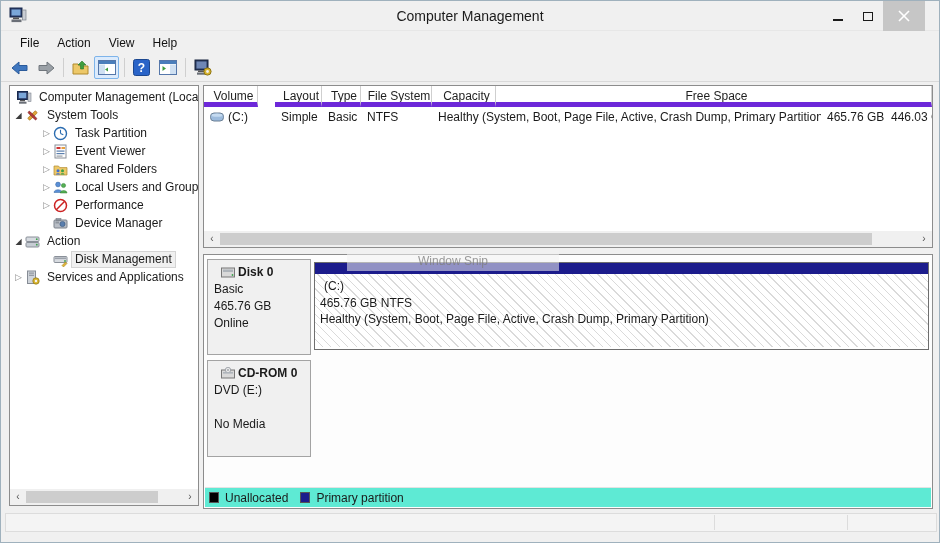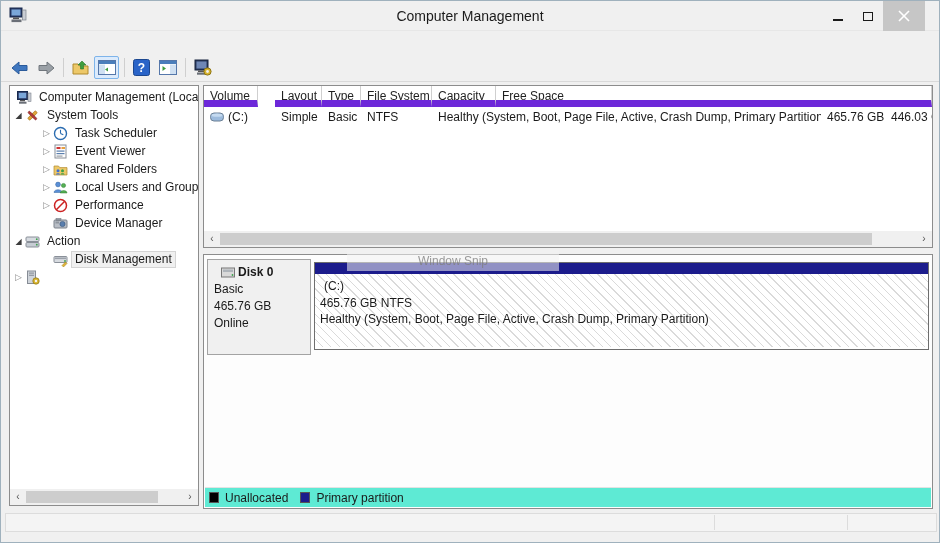--- a/index.html
+++ b/index.html
@@ -44,21 +44,21 @@
   .ticon { width:15px; height:15px; margin:0 3px 0 1px; flex:0 0 15px; }
   .tlabel { padding-left:2px; }
 
   
   .hscroll { position:absolute; left:0; right:0; bottom:0; height:16px; background:#f0f0f0; display:flex; align-items:center; }
   .harrow { width:16px; text-align:center; font-size:10px; color:#555; line-height:16px; }
   .hthumb { height:12px; background:#cdcdcd; }
 
   
   .vl-header { display:flex; height:21px; }
-  .vl-header .hc { border-right:1px solid #cfcfcf; border-bottom:7px solid #6d28d9; padding:0 0 0 6px; line-height:20px; color:#1f1f1f; overflow:hidden; white-space:nowrap; }
+  .vl-header .hc { border-right:1px solid #cfcfcf; border-bottom:5px solid #6d28d9; padding:0 0 0 6px; line-height:20px; color:#1f1f1f; overflow:hidden; white-space:nowrap;text-align:center; }
   .vl-row { display:flex; height:19px; align-items:center; }
   .vl-row .rc { padding-left:6px; white-space:nowrap; overflow:hidden; }
   .c-volume{ width:54px; flex:0 0 54px; } .c-layout{ width:47px; flex:0 0 47px;margin-left:17px; }
   .c-type{ width:39px; flex:0 0 39px; } .c-fs{ width:71px; flex:0 0 71px; }
   .c-status{ width:389px; flex:0 0 389px; } .c-cap{ width:64px; flex:0 0 64px; }
   .c-free{ flex:1; }
   .vol-cell { display:flex; align-items:center; gap:4px; }
   .top-hscroll { position:absolute; left:0; right:0; bottom:0; height:16px; background:#f0f0f0; display:flex; align-items:center; }
 
   
@@ -115,20 +115,26 @@
         </div>
       <div class="ctl ctl-close">
         <svg width="12" height="12" viewBox="0 0 12 12">
           <line x1="1" y1="1" x2="11" y2="11" stroke="#ffffff" stroke-width="1.6"></line>
           <line x1="11" y1="1" x2="1" y2="11" stroke="#ffffff" stroke-width="1.6"></line>
         </svg>
       </div>
     </div>
   </div>
 
+  <div class="menubar">
+    <div class="menu-item">File</div>
+    <div class="menu-item">Action</div>
+    <div class="menu-item">View</div>
+    <div class="menu-item">Help</div>
+  </div>
 
   <div class="toolbar">
     <div class="tbtn">
       <svg width="18" height="14" viewBox="0 0 18 14">
         <path d="M8 1 L8 4.5 L16 4.5 L16 9.5 L8 9.5 L8 13 L1 7 Z" fill="#3f77bf" stroke="#2a5a9a"></path>
       </svg>
     </div>
     <div class="tbtn">
       <svg width="18" height="14" viewBox="0 0 18 14">
         <path d="M10 1 L10 4.5 L2 4.5 L2 9.5 L10 9.5 L10 13 L17 7 Z" fill="#9aa0a6" stroke="#70767c"></path>
@@ -211,21 +217,21 @@
       <div class="trow lvl2">
         <span class="exp">▷</span>
         <div class="ticon">
           <svg width="15" height="15" viewBox="0 0 15 15">
             <circle cx="7.5" cy="7.5" r="6" fill="#ffffff" stroke="#2b6cb0" stroke-width="1.4"></circle>
             <line x1="7.5" y1="7.5" x2="7.5" y2="3.8" stroke="#2b6cb0" stroke-width="1.1"></line>
             <line x1="7.5" y1="7.5" x2="10.3" y2="8.8" stroke="#2b6cb0" stroke-width="1.1"></line>
           </svg>
         </div>
         <div class="inner">
-            <span class="tlabel">Task Scheduler</span>
+            <span class="tlabel">Task Partition</span>
           </div>
       </div>
 
       <div class="trow lvl2">
         <span class="exp">▷</span>
         <div class="ticon">
           <svg width="15" height="15" viewBox="0 0 15 15">
             <rect x="2" y="1" width="11" height="13" fill="#fdfdfd" stroke="#8a8f98"></rect>
             <rect x="3.5" y="3" width="4" height="2" fill="#c33"></rect>
             <rect x="8.5" y="3" width="3.5" height="2" fill="#e8a03c"></rect>
@@ -332,20 +338,23 @@
         <span class="exp">▷</span>
         <div class="ticon">
           <svg width="15" height="15" viewBox="0 0 15 15">
             <rect x="2.5" y="1" width="8" height="12.5" fill="#cfd4da" stroke="#868c95"></rect>
             <rect x="4" y="2.5" width="5" height="1.2" fill="#8f959e"></rect>
             <rect x="4" y="4.7" width="5" height="1.2" fill="#8f959e"></rect>
             <circle cx="11" cy="11" r="3.2" fill="#d8b430" stroke="#8e7410" stroke-width="0.7"></circle>
             <circle cx="11" cy="11" r="1.2" fill="#f4f4f4"></circle>
           </svg>
         </div>
+        <div class="inner">
+            <span class="tlabel">Services and Applications</span>
+          </div>
       </div>
 
     </div>
     <div class="hscroll">
       <div class="harrow">‹</div>
       <div class="hthumb" style="width:132px;"></div>
       <div class="harrow" style="margin-left:auto;">›</div>
     </div>
   </div>
 
@@ -399,20 +408,36 @@
       <div class="part-box" style="height:88px;">
         <div class="part-band" style="background-color: rgb(28, 28, 140);"></div>
         <div class="part-body">
           <div class="pt1">(C:)</div>
           <div class="pt2">465.76 GB NTFS</div>
           <div class="pt3">Healthy (System, Boot, Page File, Active, Crash Dump, Primary Partition)</div>
         </div>
       </div>
     </div>
 
+    <div class="disk-row" style="top:105px; height:97px;">
+      <div class="disk-label">
+        <div class="disk-title">
+          <svg width="14" height="12" viewBox="0 0 14 12">
+            <rect x="0.5" y="3" width="13" height="8" fill="#d9d9d9" stroke="#777"></rect>
+            <circle cx="7" cy="3" r="2.7" fill="#e8e8e8" stroke="#8a8f98" stroke-width="0.7"></circle>
+            <circle cx="7" cy="3" r="0.9" fill="#9aa0a6"></circle>
+            <rect x="2" y="5" width="10" height="1.6" fill="#aeb4ba"></rect>
+          </svg>
+          <span>CD-ROM 0</span>
+        </div>
+        <div class="disk-line">DVD (E:)</div>
+        <div class="disk-line" style="height:14px;"></div>
+        <div class="disk-line">No Media</div>
+      </div>
+    </div>
 
     <div class="legend">
       <div class="swatch" style="background-color: rgb(0, 0, 0);"></div>
       <span>Unallocated</span>
       <div class="swatch" style="background-color: rgb(28, 28, 140);"></div>
       <span>Primary partition</span>
     </div>
   </div>
 
   <div class="watermark">Window Snip</div>

